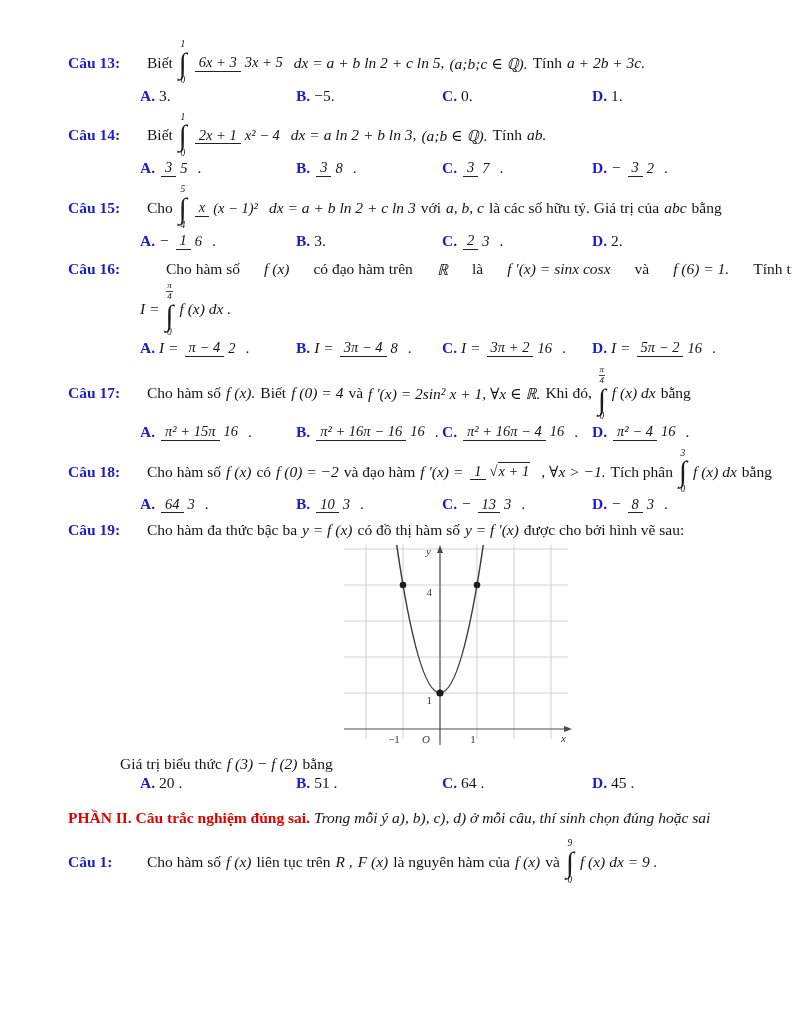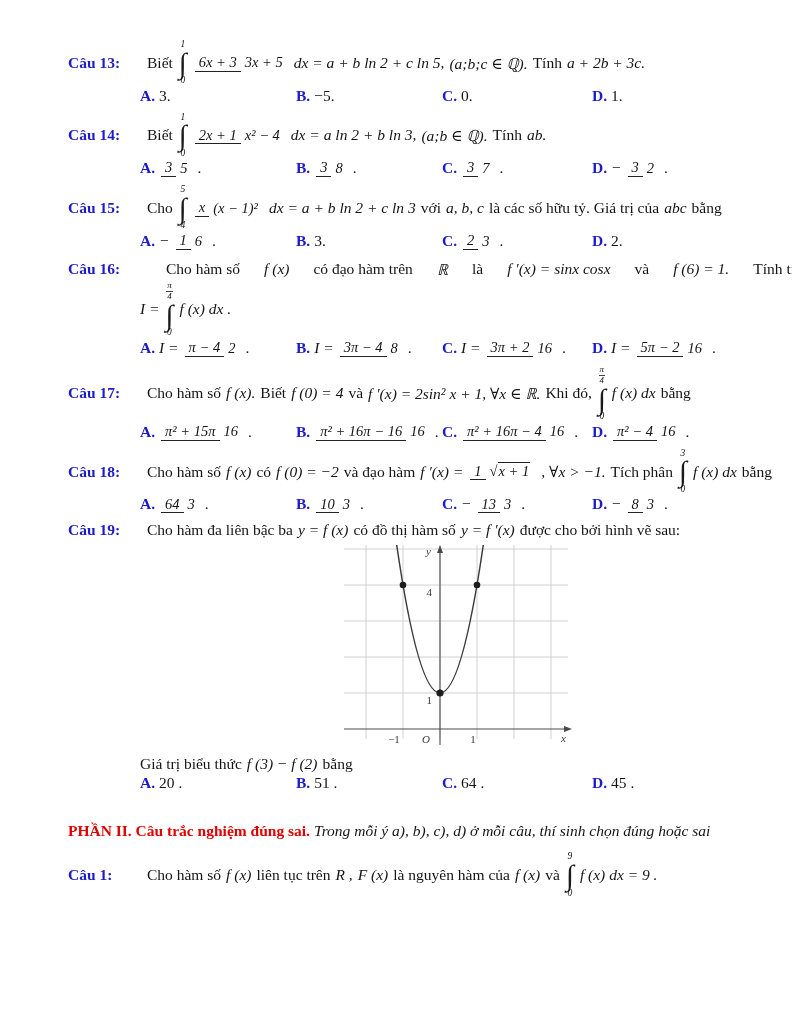--- a/index.html
+++ b/index.html
@@ -32,23 +32,23 @@
   .rad{font-style:normal}
   .radicand{border-top:1px solid #222;padding:0 1px}
 
   
   .opts{display:grid;grid-template-columns:156px 146px 150px auto;margin:1px 0 8px 72px;align-items:center}
   .opt{display:inline-flex;align-items:center;gap:4px;white-space:nowrap}
   .letter{color:#1c1cc8;font-weight:700}
 
   .graph-wrap{margin:4px 0 3px 260px}
   svg text{font-family:"Liberation Serif","DejaVu Serif",serif;fill:#3a3a3a}
-  .caption{margin:2px 0 1px 72px;display:flex;gap:5px;align-items:center;white-space:nowrap}
-
-  .part2{margin:30px 0 12px 0}
+  .caption{margin:2px 0 1px 52px;display:flex;gap:5px;align-items:center;white-space:nowrap}
+
+  .part2{margin:17px 0 12px 0}
   .part2 .red{color:#e00000;font-weight:700}
   .part2 .it{font-style:italic}
 </style>
 </head>
 <body>
 
 <div class="page">
 
   <div class="q">
     <div class="q-line">
@@ -365,21 +365,21 @@
             <span class="fd">3</span>
           </span>
           <span class="val">.</span>
         </span>
     </div>
   </div>
 
   <div class="q">
     <div class="q-line">
       <span class="q-label">Câu 19:</span>
-      <span class="txt">Cho hàm đa liên bậc ba</span>
+      <span class="txt">Cho hàm đa thức bậc ba</span>
       <span class="mth">y = f (x)</span>
       <span class="txt">có đồ thị hàm số</span>
       <span class="mth">y = f ′(x)</span>
       <span class="txt">được cho bởi hình vẽ sau:</span>
     </div>
 
     <div class="graph-wrap">
       <svg width="250" height="205" viewBox="0 0 250 205">
 
         <g stroke="#cccccc" stroke-width="0.9">

